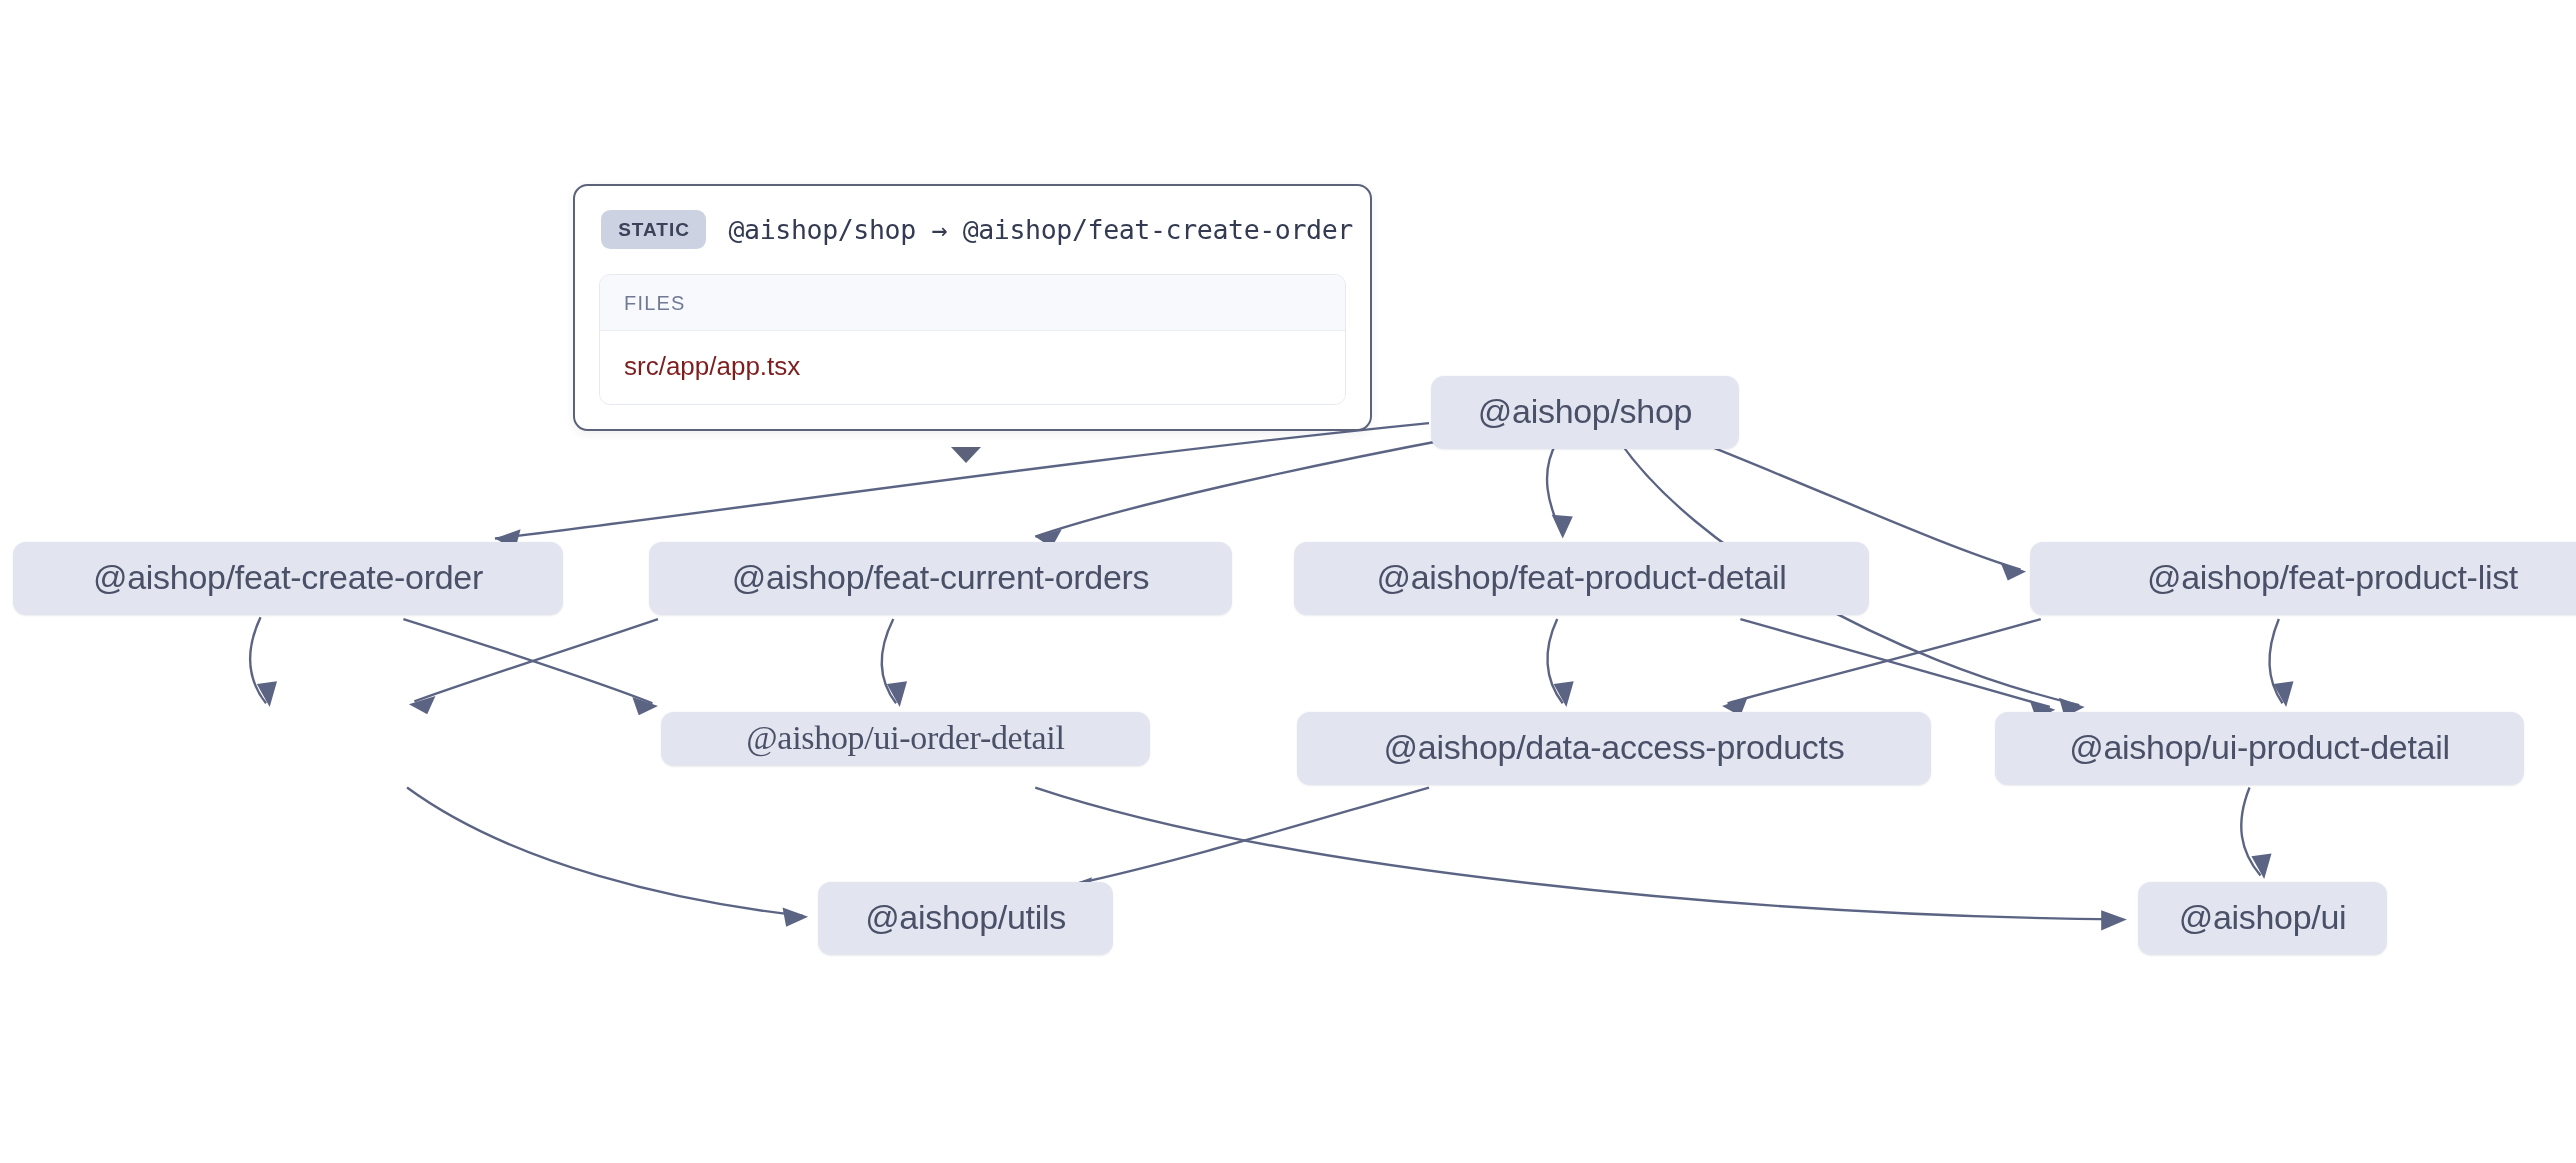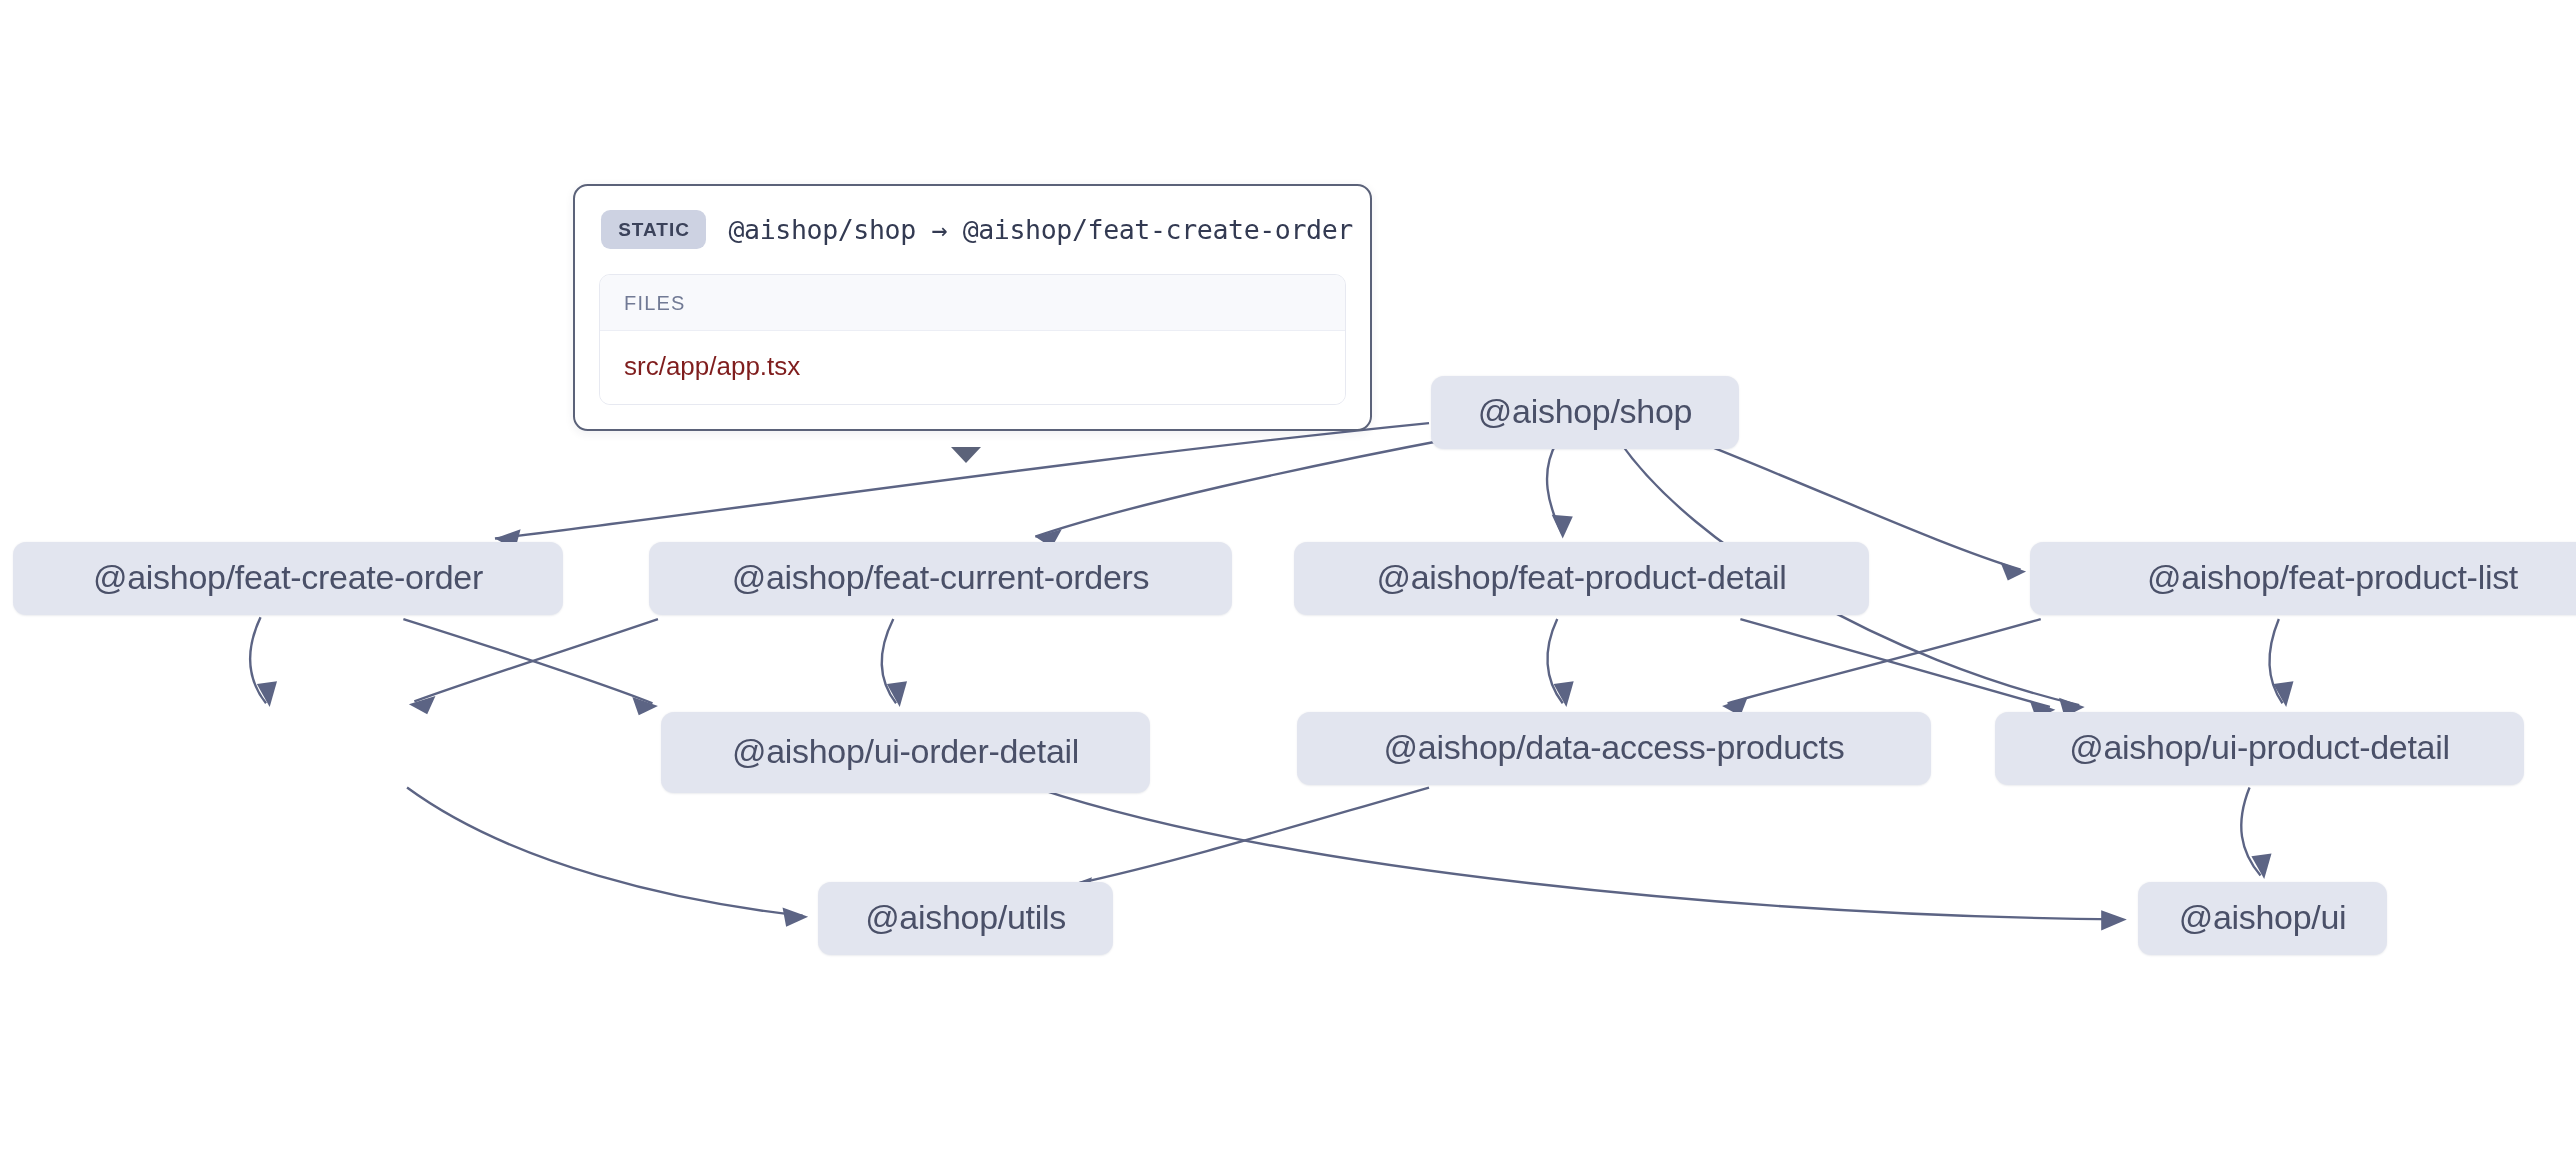--- a/index.html
+++ b/index.html
@@ -246,21 +246,21 @@
 
   <div class="graph-node" style="left:1294px; top:542px; width:575px; height:73px;">
     <span class="node-label">@aishop/feat-product-detail</span>
   </div>
 
   <div class="graph-node" style="left:2030px; top:542px; width:605px; height:73px;">
     <span class="node-label">@aishop/feat-product-list</span>
   </div>
 
 
-  <div class="graph-node" style="left:661px; top:712px; width:489px; height:81px;">
+  <div class="graph-node" style="left:661px; top:712px; width:489px; height:54px;font-family:Liberation Serif, serif;">
     <span class="node-label">@aishop/ui-order-detail</span>
   </div>
 
   <div class="graph-node" style="left:1297px; top:712px; width:634px; height:73px;">
     <span class="node-label">@aishop/data-access-products</span>
   </div>
 
   <div class="graph-node" style="left:1995px; top:712px; width:529px; height:73px;">
     <span class="node-label">@aishop/ui-product-detail</span>
   </div>

